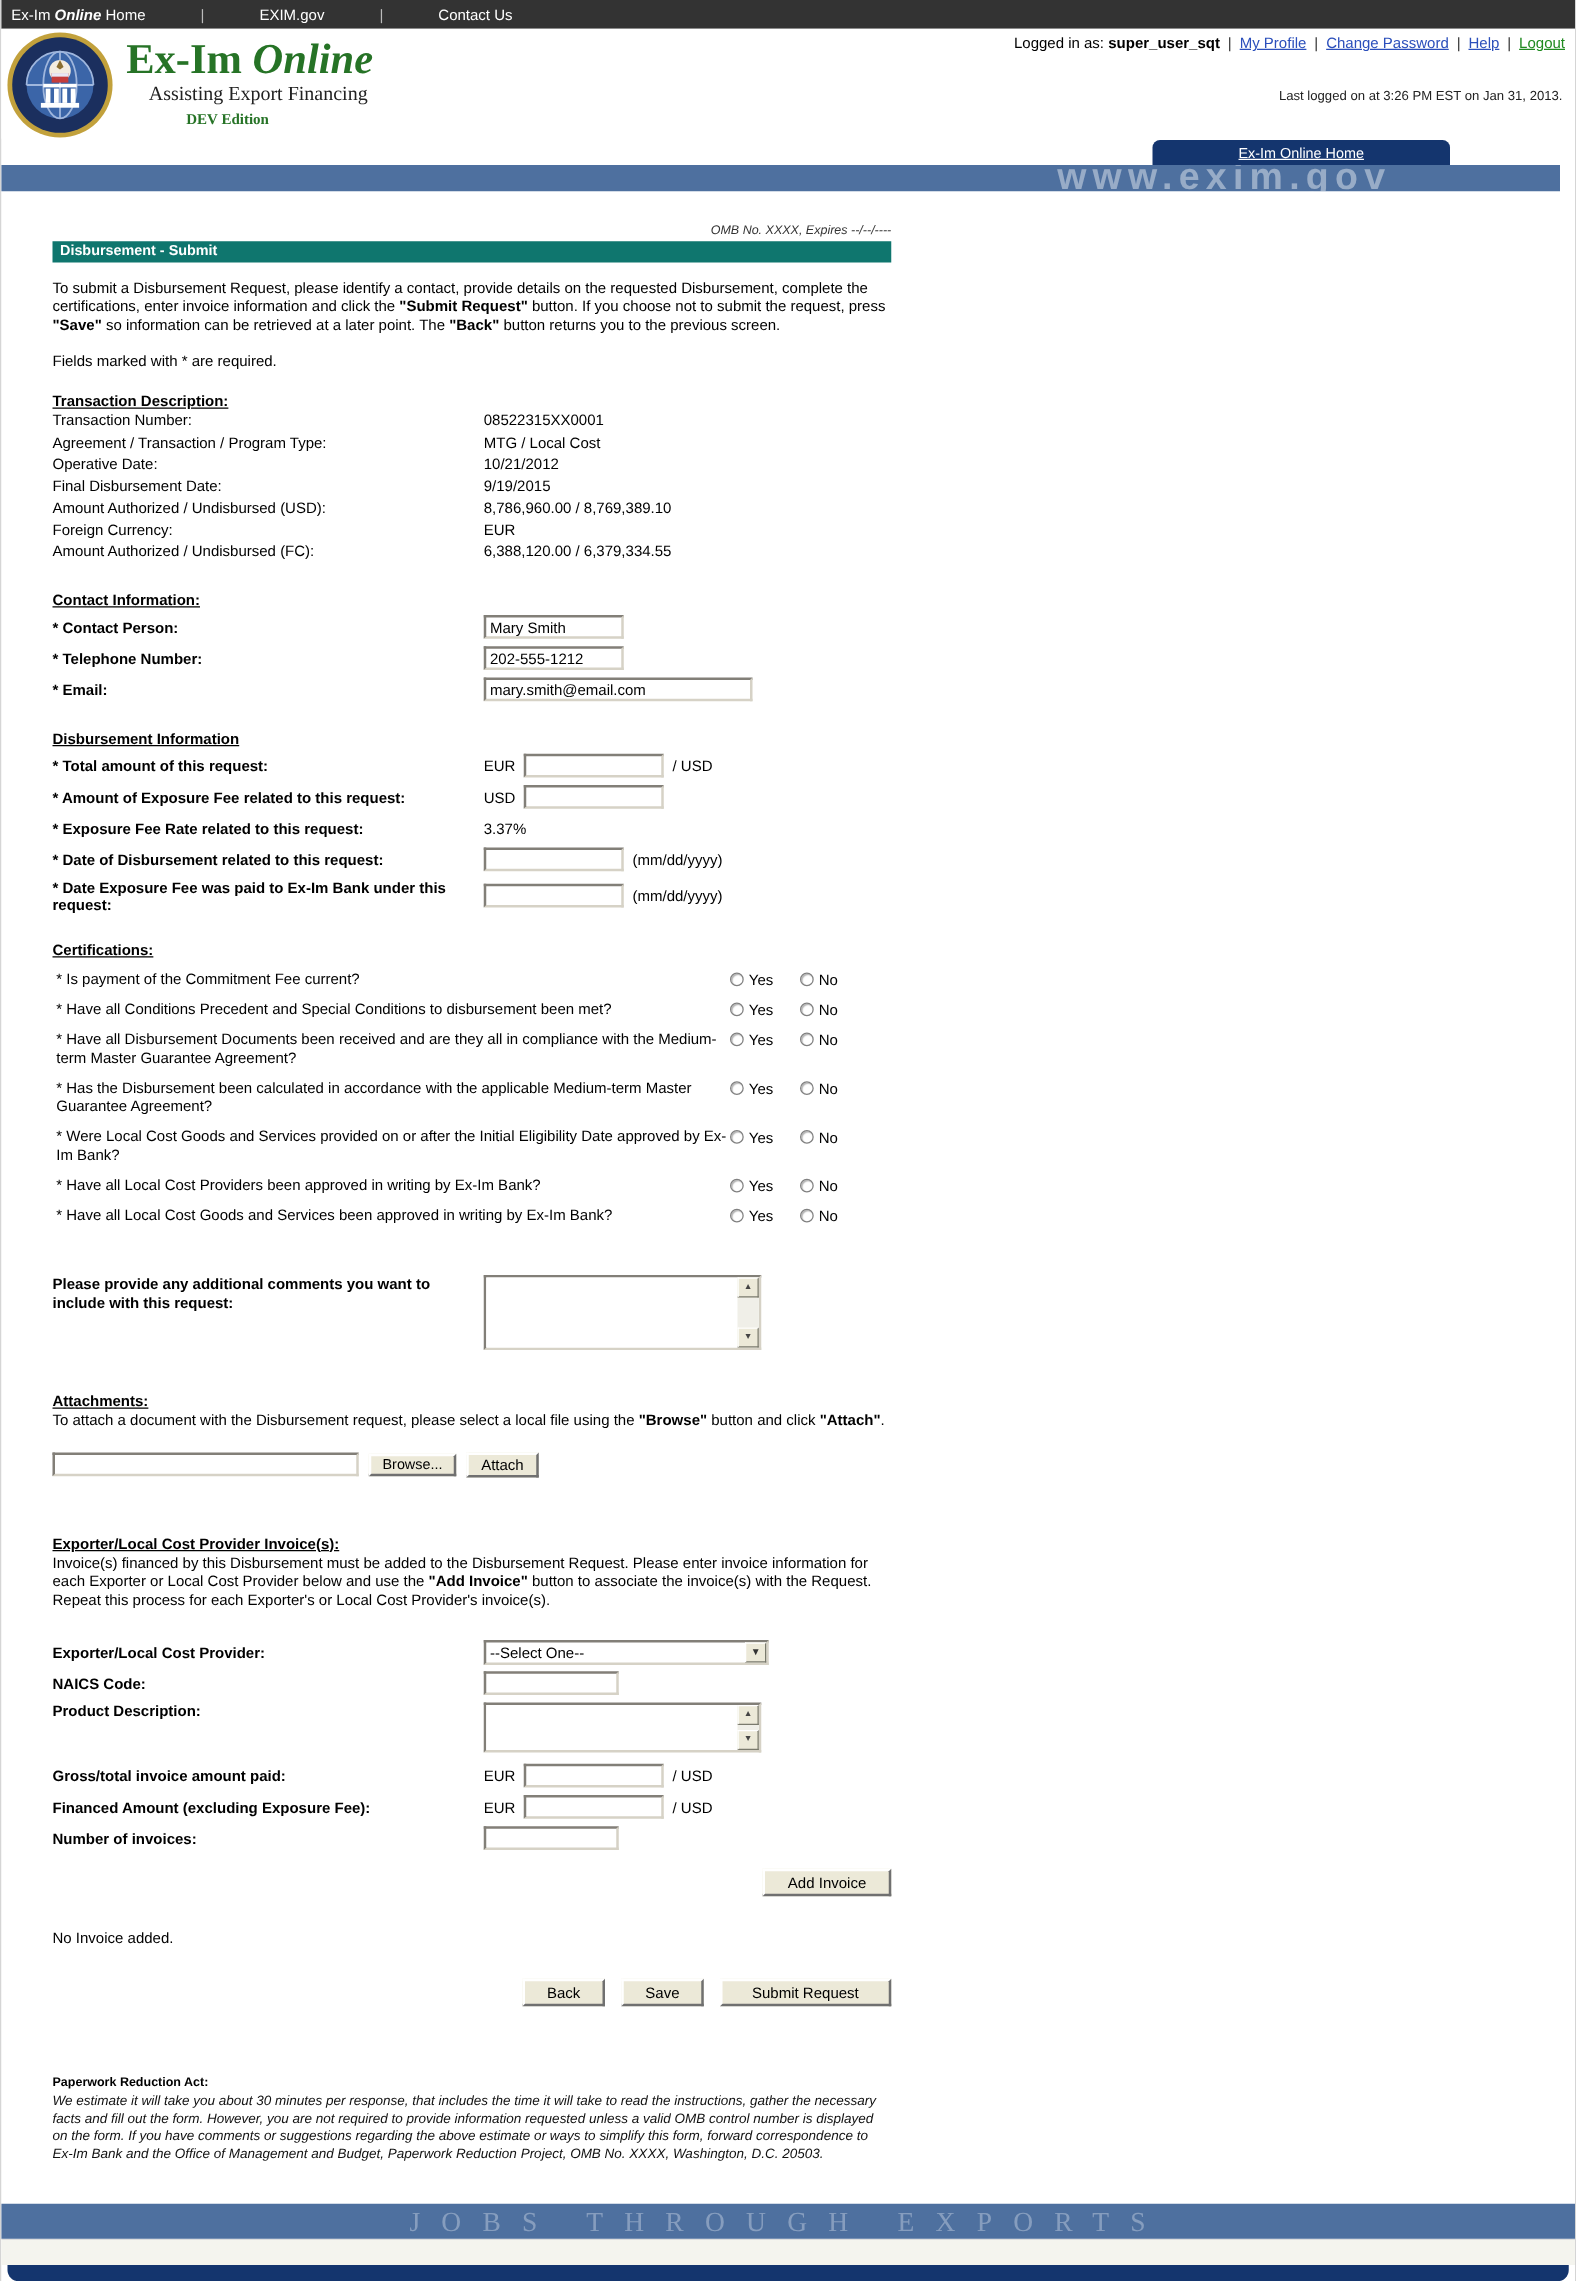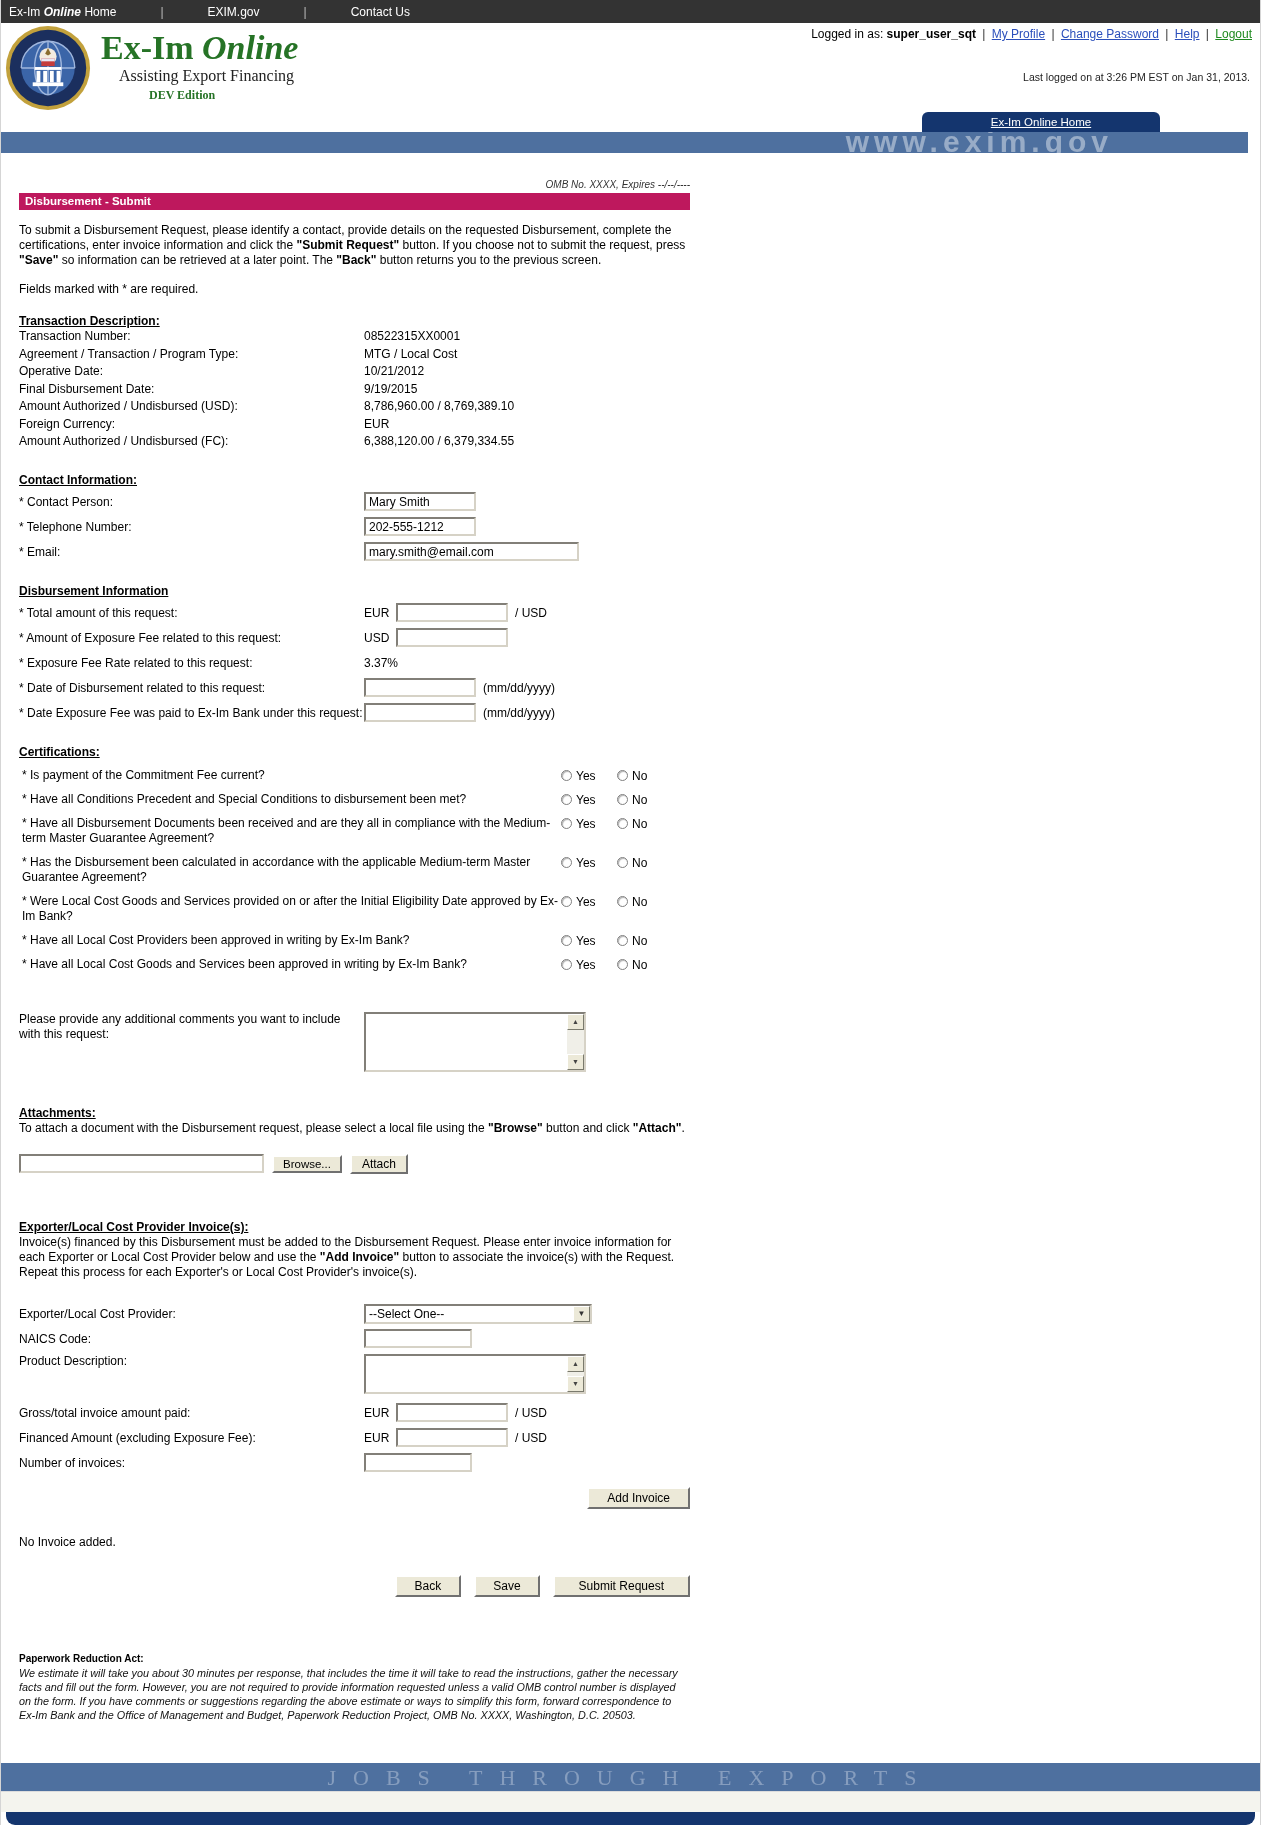--- a/index.html
+++ b/index.html
@@ -30,32 +30,32 @@
   .last-logon { position:absolute; top:48px; right:10px; font-size:10.5px; color:#222; }
   
   .navzone { position:relative; height:42px; }
   .home-tab { position:absolute; top:1px; right:100px; width:238px; height:20px; background:#14356e;
     border-radius:6px 6px 0 0; text-align:center; line-height:20px; }
   .home-tab a { color:#fff; font-size:11.5px; text-decoration:underline; cursor:pointer; }
   .blue-bar { position:absolute; top:21px; left:0; right:12px; height:21px; background:#4e709f; overflow:hidden; }
   .exim-wm { position:absolute; top:-7px; right:135px; font-size:30px; font-weight:bold; letter-spacing:5px;
     color:rgba(255,255,255,0.42); font-family:"Liberation Sans", sans-serif; }
   
-  .content { width:671px; margin-left:18px; padding-bottom:40px; }
+  .content { width:671px; margin-left:41px; padding-bottom:40px; }
   .omb { margin-top:26px; text-align:right; font-size:10px; font-style:italic; color:#333; }
-  .title-bar { margin-top:3px; background:#be185d; color:#fff; font-weight:bold; font-size:11.5px;
+  .title-bar { margin-top:3px; background:#0f766e; color:#fff; font-weight:bold; font-size:11.5px;
     padding:2px 6px; height:17px; line-height:13px; }
   .para { margin-top:13px; line-height:15px; font-size:12px; }
   .req-note { margin-top:14px; font-size:12px; }
   .sec-h { font-weight:bold; text-decoration:underline; font-size:12px; }
   .mt18 { margin-top:18px; } .mt22 { margin-top:22px; }
   .kv-row { display:flex; line-height:17.5px; }
   .kv-row .lbl { width:345px; flex-shrink:0; }
   .f-row { display:flex; align-items:center; margin-top:5px; min-height:20px; }
-  .f-row .lbl { width:345px; flex-shrink:0; line-height:14px; }
+  .f-row .lbl { width:345px; flex-shrink:0; line-height:14px;font-weight:bold; }
   .win-input { height:19px; border:2px inset #d6d2c6; background:#fff; font-family:"Liberation Sans", sans-serif;
     font-size:12px; padding:0 3px; color:#000; }
   .w112 { width:112px; } .w215 { width:215px; } .w108 { width:108px; }
   .cur { width:30px; flex-shrink:0; }
   .sfx { margin-left:7px; }
   .gap { margin-left:2px; }
   
   .cert-row { display:flex; margin-top:9px; }
   .cert-q { width:542px; flex-shrink:0; line-height:15px; padding-left:3px; }
   .cert-opt { width:56px; display:flex; align-items:flex-start; padding-top:1px; }

